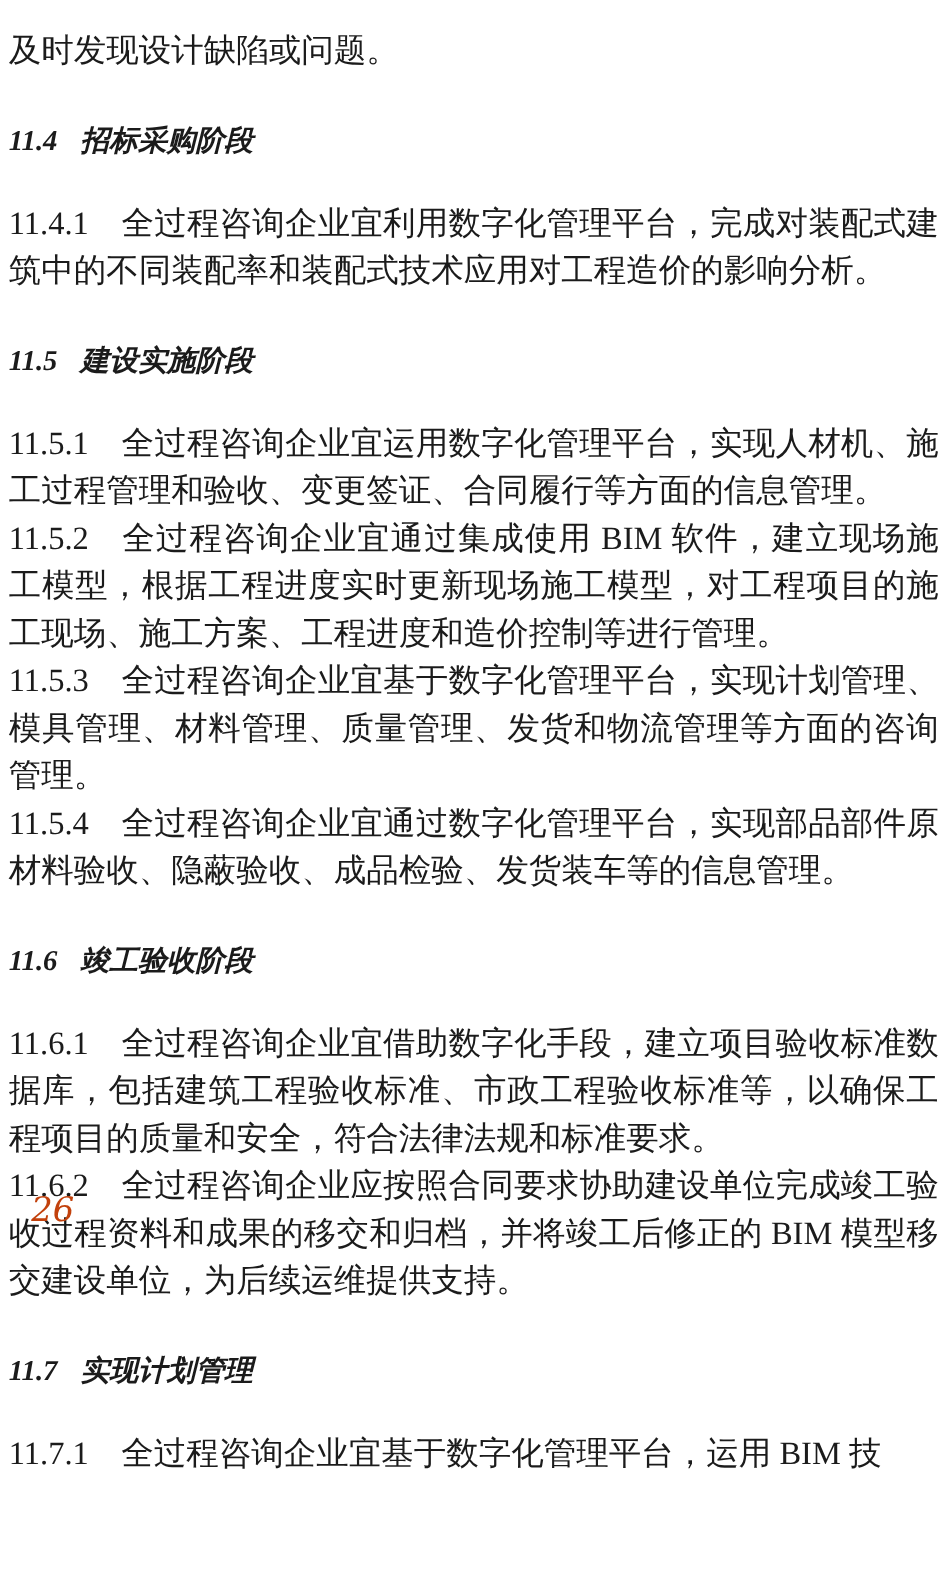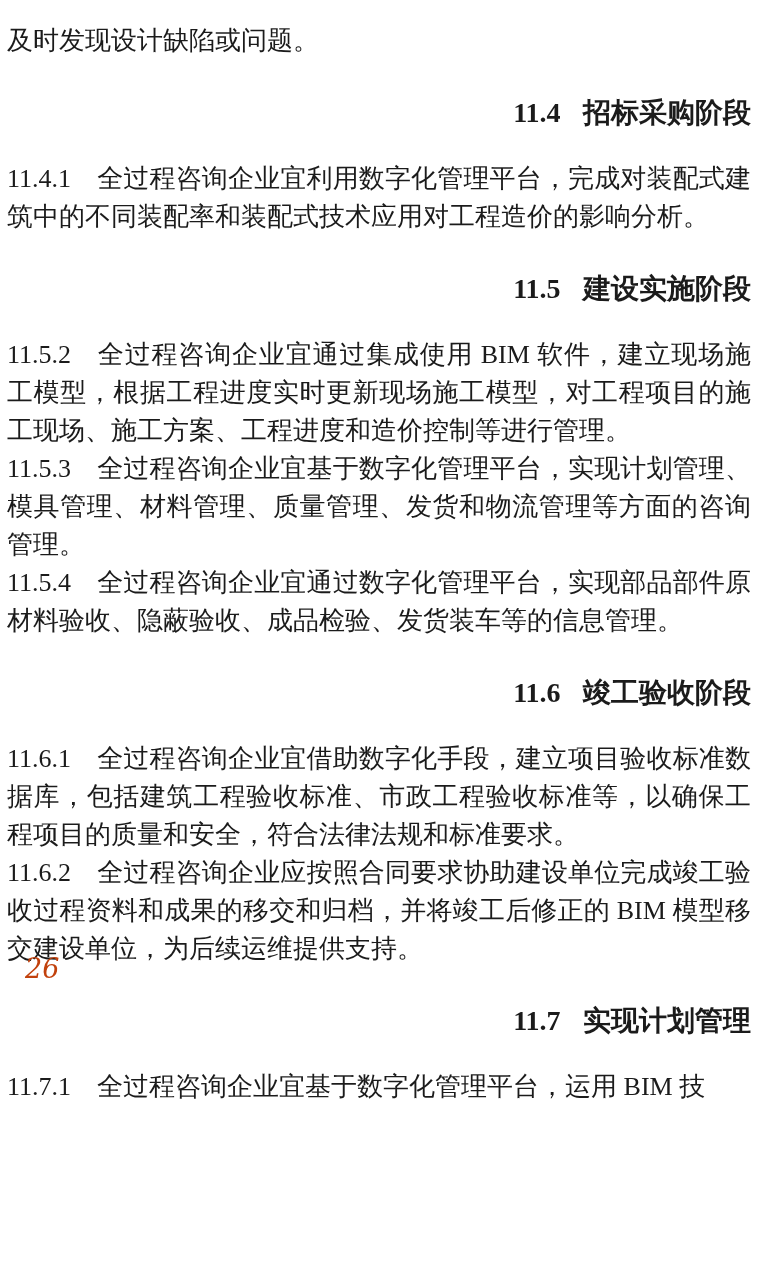--- a/index.html
+++ b/index.html
@@ -23,25 +23,26 @@
     position: relative;
   }
   .para {
     font-size: 26px;
     line-height: 38px;
     margin: 0;
     text-align: justify;
     text-justify: inter-ideograph;
   }
   .section-heading {
-    font-size: 28px;
+    font-size: 23px;
     line-height: 38px;
     font-weight: bold;
-    text-align: right;
+    text-align: left;
     margin: 34px 0 28px 0;
+    font-style: italic;
   }
   .section-heading .heading-number {
     margin-right: 0.8em;
     font-family: "Liberation Serif", "DejaVu Serif", serif;
   }
   .clause-number {
     font-weight: normal;
     margin-right: 1em;
     white-space: nowrap;
   }
@@ -66,20 +67,23 @@
     <span class="heading-number">11.4</span><span class="heading-title">招标采购阶段</span>
   </h2>
   <p class="para">
     <span class="clause-number">11.4.1</span><span class="clause-text">全过程咨询企业宜利用数字化管理平台，完成对装配式建筑中的不同装配率和装配式技术应用对工程造价的影响分析。</span>
   </p>
 
   <h2 class="section-heading">
     <span class="heading-number">11.5</span><span class="heading-title">建设实施阶段</span>
   </h2>
   <p class="para">
+    <span class="clause-number">11.5.1</span><span class="clause-text">全过程咨询企业宜运用数字化管理平台，实现人材机、施工过程管理和验收、变更签证、合同履行等方面的信息管理。</span>
+  </p>
+  <p class="para">
     <span class="clause-number">11.5.2</span><span class="clause-text">全过程咨询企业宜通过集成使用 BIM 软件，建立现场施工模型，根据工程进度实时更新现场施工模型，对工程项目的施工现场、施工方案、工程进度和造价控制等进行管理。</span>
   </p>
   <p class="para">
     <span class="clause-number">11.5.3</span><span class="clause-text">全过程咨询企业宜基于数字化管理平台，实现计划管理、模具管理、材料管理、质量管理、发货和物流管理等方面的咨询管理。</span>
   </p>
   <p class="para">
     <span class="clause-number">11.5.4</span><span class="clause-text">全过程咨询企业宜通过数字化管理平台，实现部品部件原材料验收、隐蔽验收、成品检验、发货装车等的信息管理。</span>
   </p>
 
   <h2 class="section-heading">

